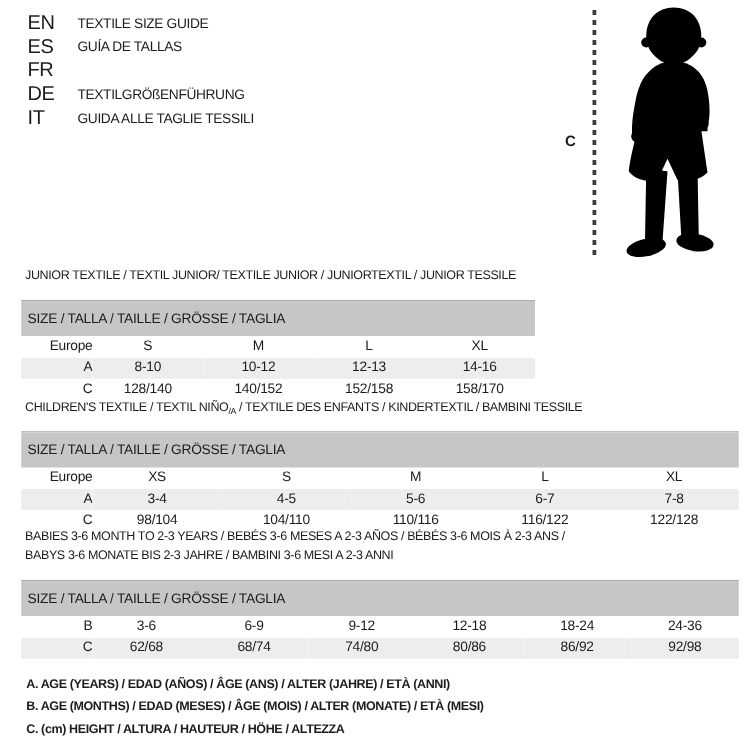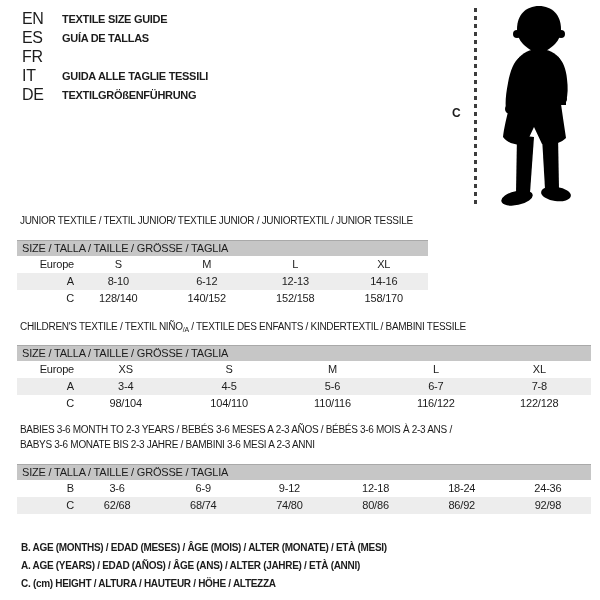--- a/index.html
+++ b/index.html
@@ -8,40 +8,40 @@
     font-family:"Liberation Sans", sans-serif;
     color:#1c1c1c; overflow:hidden;
   }
   body { position:relative; }
   .abs { position:absolute; }
 
   
   .lang-block { left:22px; top:9px; }
   .lang-row { display:flex; height:19px; align-items:center; }
   .lang-code { width:40px; font-weight:400; font-size:16px; letter-spacing:-0.3px; }
-  .lang-title { font-weight:700; font-size:11px; letter-spacing:-0.3px; white-space:nowrap; }
+  .lang-title { font-weight:400; font-size:11px; letter-spacing:-0.3px; white-space:nowrap; }
 
   
   .measure-line {
     left:474px; top:8px; width:3px; height:198px;
     background:repeating-linear-gradient(to bottom,#3c3c3c 0 4px,transparent 4px 8px);
   }
   .measure-label { left:452px; top:106px; font-weight:700; font-size:12px; }
   .baby-svg { left:484px; top:5px; }
 
   
   .tbl-title { font-weight:400; font-size:10px; letter-spacing:-0.3px; white-space:nowrap;text-align:center; }
   sub.small { font-size:7px; vertical-align:-2px; }
 
   
   table { border-collapse:collapse; table-layout:fixed; font-size:11px; letter-spacing:-0.2px; }
   td { height:17px; text-align:center; padding:0; vertical-align:middle; overflow:hidden; white-space:nowrap; }
   td.lbl { text-align:right; padding-left:5px; }
   tr.hdr td {
-    background:#c6c6c6; height:15px; text-align:left; padding-left:5px;
+    background:#c6c6c6; height:28px; text-align:left; padding-left:5px;
     border-top:1px solid #a9a9a9;
   }
   tr.alt td { background:#ededed; }
 
   #t1 { left:17px; top:240px; width:411px; }
   #t1-title { left:20px; top:215px; }
   #t2 { left:17px; top:345px; width:574px; }
   #t2-title { left:20px; top:321px; }
   #t3 { left:17px; top:464px; width:574px; }
   #t3-title1 { left:20px; top:424px; }
@@ -60,26 +60,26 @@
     <span class="lang-title">TEXTILE SIZE GUIDE</span>
   </div>
   <div class="lang-row">
     <span class="lang-code">ES</span>
     <span class="lang-title">GUÍA DE TALLAS</span>
   </div>
   <div class="lang-row">
     <span class="lang-code">FR</span>
   </div>
   <div class="lang-row">
+    <span class="lang-code">DE</span>
+    <span class="lang-title">TEXTILGRÖßENFÜHRUNG</span>
+  </div>
+  <div class="lang-row">
     <span class="lang-code">IT</span>
     <span class="lang-title">GUIDA ALLE TAGLIE TESSILI</span>
-  </div>
-  <div class="lang-row">
-    <span class="lang-code">DE</span>
-    <span class="lang-title">TEXTILGRÖßENFÜHRUNG</span>
   </div>
 </div>
 
 <div class="abs measure-line"></div>
 <div class="abs measure-label">C</div>
 
 <svg class="abs baby-svg" width="110" height="205" viewBox="0 0 110 205">
   <g fill="#000000">
 
     <path d="M55,1 C68,1 77,10 77,24 C77,30 75,35 71,39 C66,44 61,47 55,47 C49,47 44,44 39,39 C35,35 33,30 33,24 C33,10 42,1 55,1 Z"></path>
@@ -120,21 +120,21 @@
   <tr>
     <td class="lbl">Europe</td>
     <td>S</td>
     <td>M</td>
     <td>L</td>
     <td>XL</td>
   </tr>
   <tr class="alt">
     <td class="lbl">A</td>
     <td>8-10</td>
-    <td>6-12</td>
+    <td>10-12</td>
     <td>12-13</td>
     <td>14-16</td>
   </tr>
   <tr>
     <td class="lbl">C</td>
     <td>128/140</td>
     <td>140/152</td>
     <td>152/158</td>
     <td>158/170</td>
   </tr>
@@ -215,16 +215,16 @@
     <td>68/74</td>
     <td>74/80</td>
     <td>80/86</td>
     <td>86/92</td>
     <td>92/98</td>
   </tr>
 </tbody>
   </table>
 
 <div class="abs footnotes">
+  <div class="fn">A. AGE (YEARS) / EDAD (AÑOS) / ÂGE (ANS) / ALTER (JAHRE) / ETÀ (ANNI)</div>
   <div class="fn">B. AGE (MONTHS) / EDAD (MESES) / ÂGE (MOIS) / ALTER (MONATE) / ETÀ (MESI)</div>
-  <div class="fn">A. AGE (YEARS) / EDAD (AÑOS) / ÂGE (ANS) / ALTER (JAHRE) / ETÀ (ANNI)</div>
   <div class="fn">C. (cm) HEIGHT / ALTURA / HAUTEUR / HÖHE / ALTEZZA</div>
 </div>
 
 </body></html>

